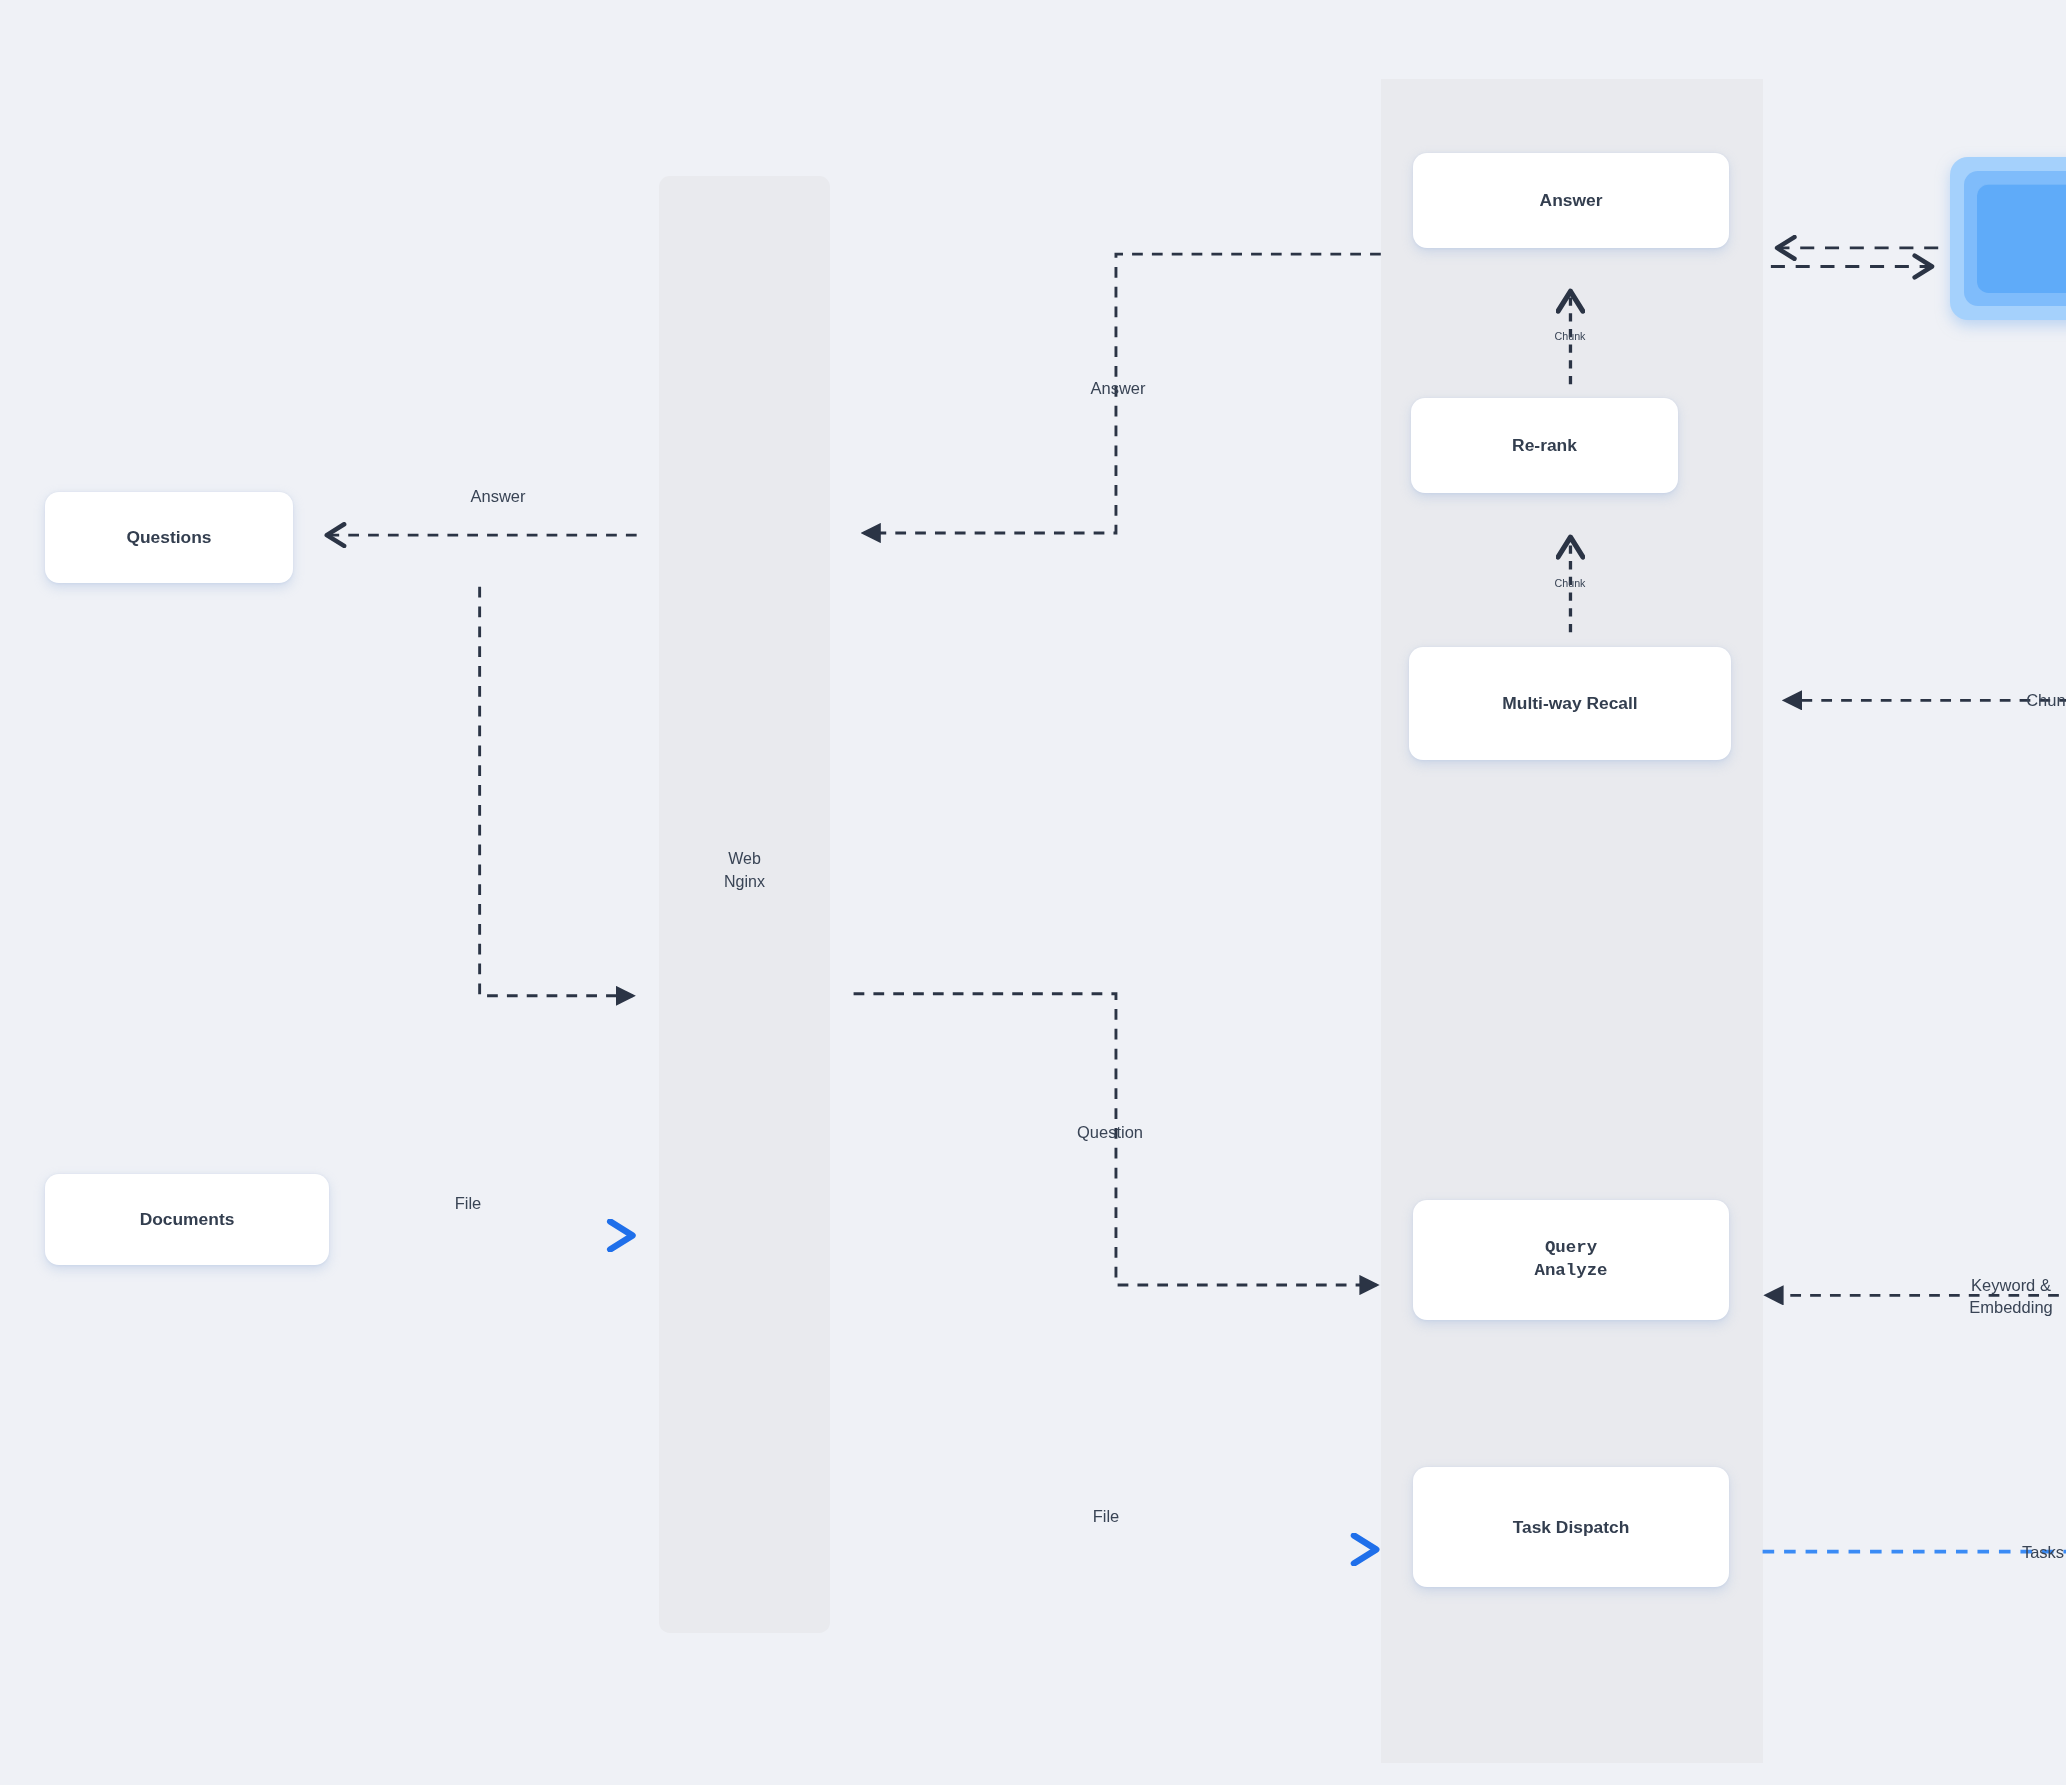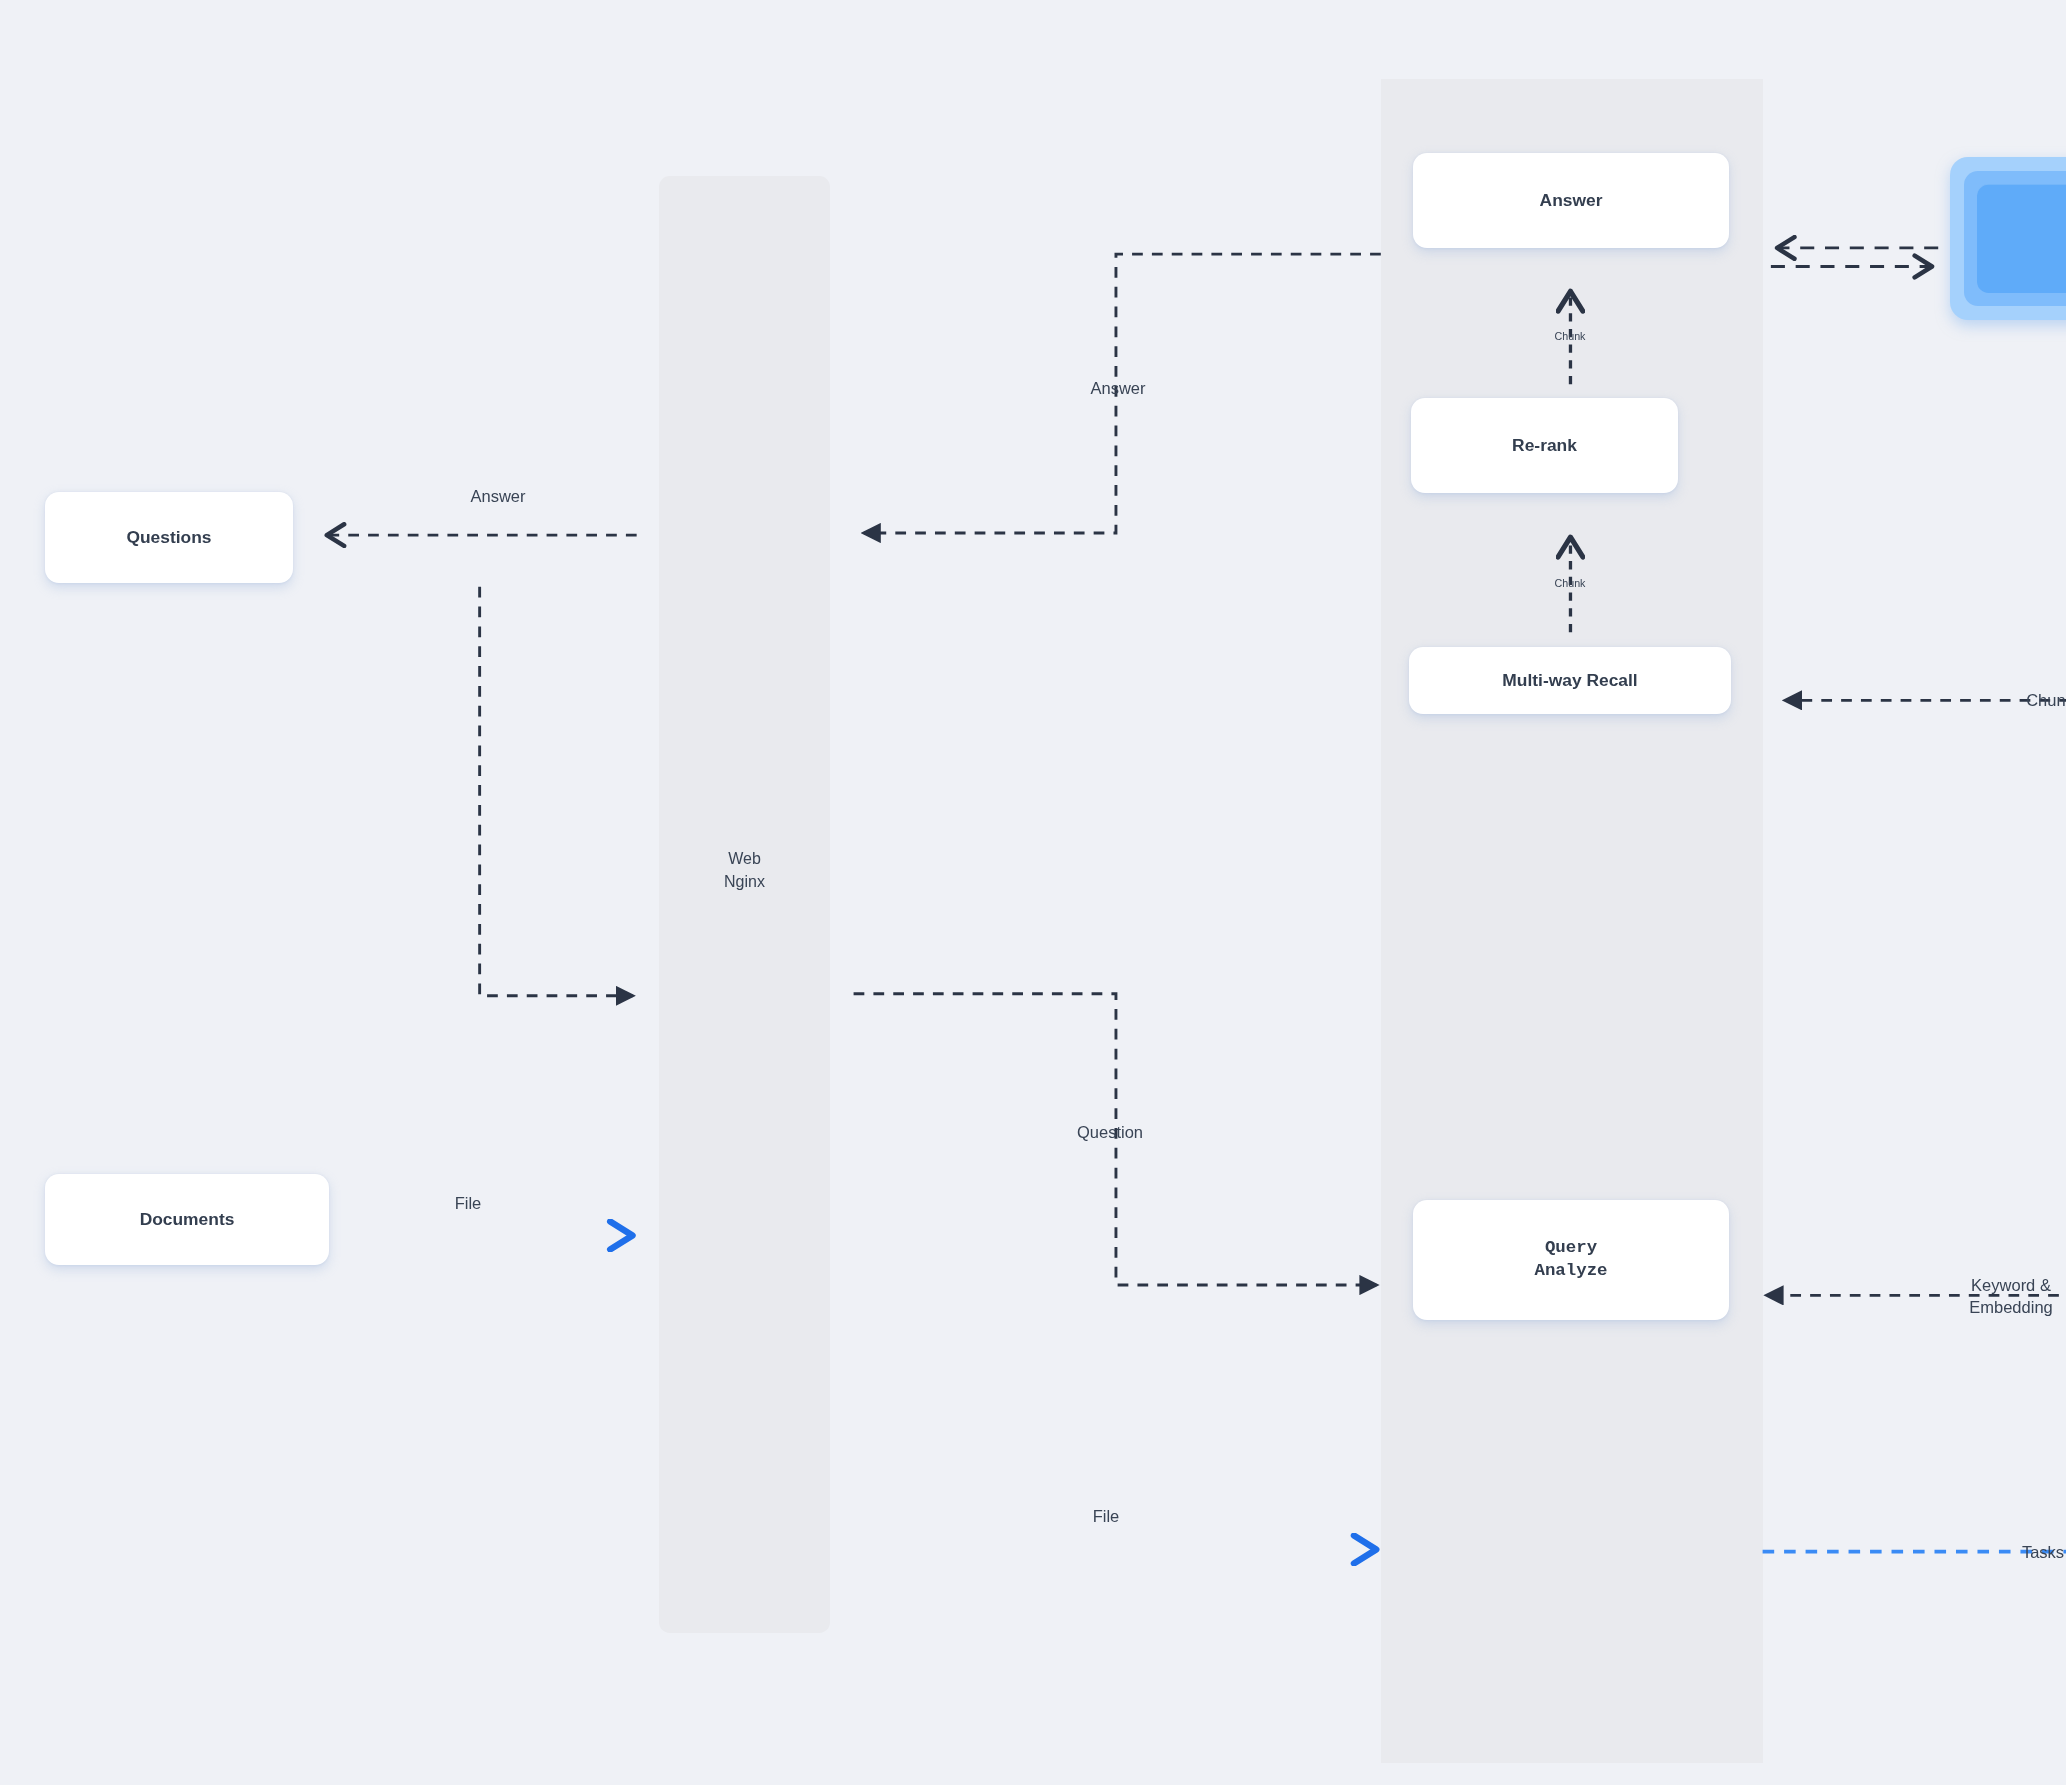--- a/index.html
+++ b/index.html
@@ -170,25 +170,26 @@
 
 
   <div class="node" style="left:45px;top:492px;width:248px;height:91px;">Questions</div>
 
   <div class="node" style="left:45px;top:1174px;width:284px;height:91px;">Documents</div>
 
   <div class="node" style="left:1413px;top:153px;width:316px;height:95px;">Answer</div>
 
   <div class="node" style="left:1411px;top:398px;width:267px;height:95px;">Re-rank</div>
 
-  <div class="node" style="left:1409px;top:647px;width:322px;height:67px;text-align:center;">Multi-way Recall</div>
+  <div class="node" style="left:1409px;top:647px;width:322px;height:113px;text-align:center;">Multi-way Recall</div>
 
   <div class="node" style="left:1413px;top:1200px;width:316px;height:120px;white-space:pre-line;font-family:Liberation Mono, monospace;">Query
 Analyze</div>
 
+  <div class="node" style="left:1413px;top:1467px;width:316px;height:120px;">Task Dispatch</div>
 
   <div id="llms-outer" style="left:1950px;top:157px;width:295px;height:163px;">
     <div id="llms-mid" style="left:14px;top:14px;right:14px;bottom:14px;">
       <div id="llms-inner" style="left:13.2px;top:13.2px;right:13.2px;bottom:13.2px;">
         
       </div>
     </div>
   </div>
 
   <div class="elabel" style="left:498px;top:496px;">Answer</div>

